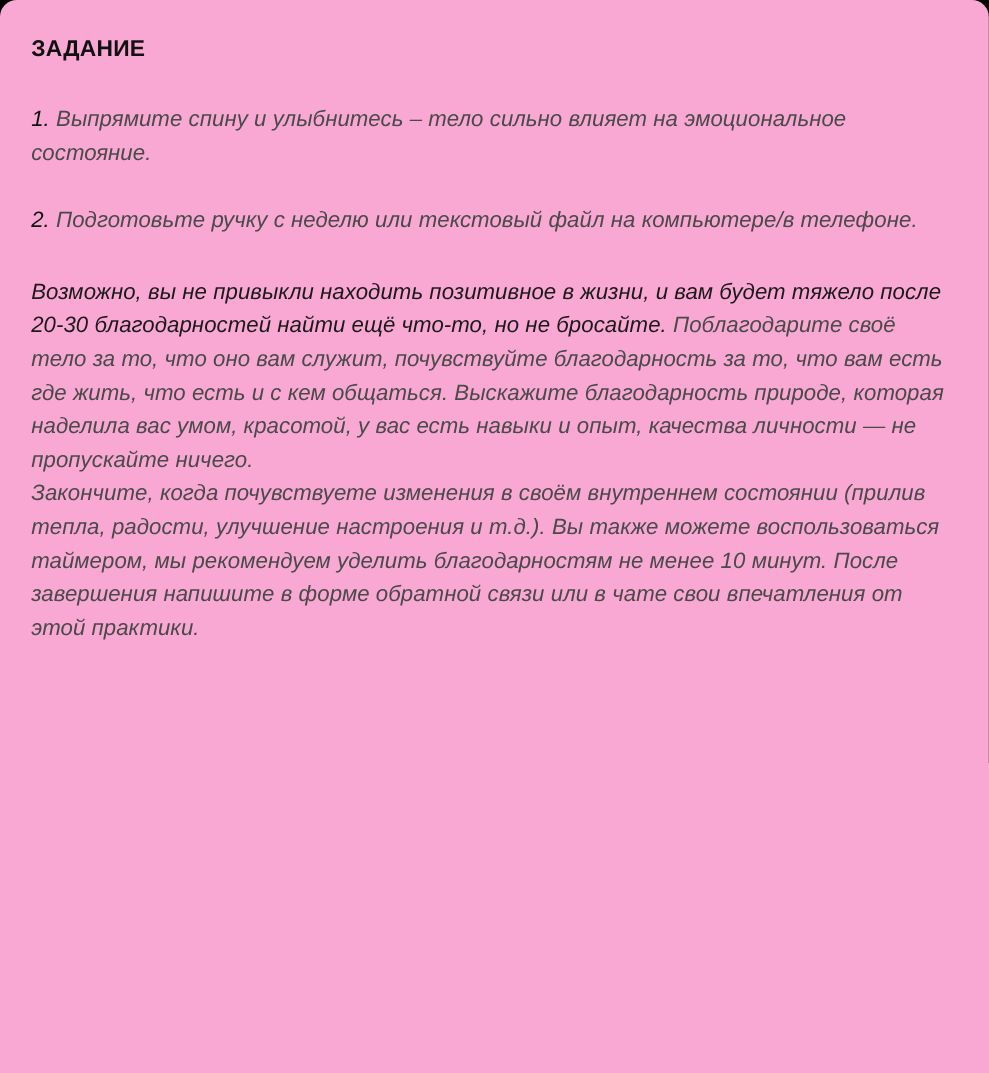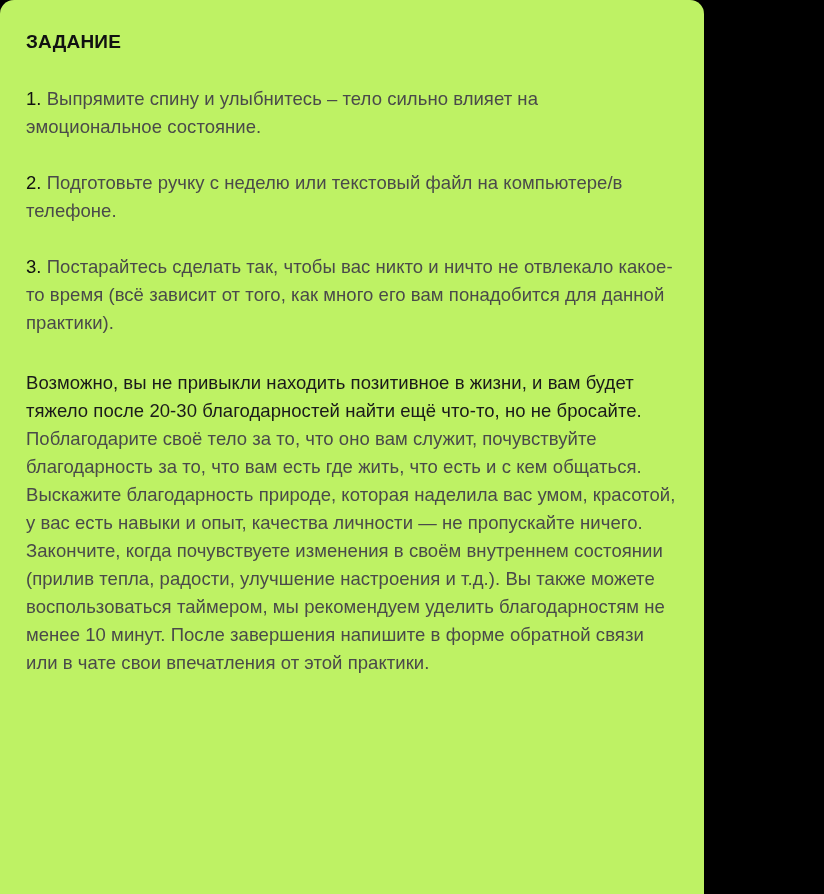--- a/index.html
+++ b/index.html
@@ -9,42 +9,43 @@
     }
     body {
       width: 824px;
       height: 894px;
       overflow: hidden;
     }
     .card {
       position: absolute;
       left: 0;
       top: 0;
-      width: 704px;
+      width: 824px;
       height: 894px;
-      background: #bef264;
+      background: #f9a8d4;
       border-radius: 14px 14px 0 0;
       box-sizing: border-box;
       padding: 28px 28px 0 26px;
       font-family: "Liberation Sans", "DejaVu Sans", sans-serif;
       color: #4a4a4a;
       font-size: 18.5px;
       line-height: 28px;
       letter-spacing: 0.05px;
     }
     .title {
       margin: 0;
       font-size: 19px;
       font-weight: bold;
       color: #111111;
       line-height: 28px;
       letter-spacing: 0.2px;
     }
     .para {
       margin: 0;
+      font-style: italic;
     }
     .p1 { margin-top: 29px; }
     .p2 { margin-top: 28px; }
     .p3 { margin-top: 28px; }
     .p4 { margin-top: 28px; }
     .p5 { margin-top: 32px; }
     .p6 { }
     .p7 { margin-top: 28px; }
     .num {
       color: #111111;
@@ -59,20 +60,19 @@
 </head>
 <body>
 
 <div class="card">
   <h2 class="title">ЗАДАНИЕ</h2>
 
   <p class="para p1"><span class="num">1.</span><span> Выпрямите спину и улыбнитесь – тело сильно влияет на эмоциональное состояние.</span></p>
 
   <p class="para p2"><span class="num">2.</span><span> Подготовьте ручку с неделю или текстовый файл на компьютере/в телефоне.</span></p>
 
-  <p class="para p3"><span class="num">3.</span><span> Постарайтесь сделать так, чтобы вас никто и ничто не отвлекало какое-то время (всё зависит от того, как много его вам понадобится для данной практики).</span></p>
 
 
   <p class="para p5"><span class="strong-lead">Возможно, вы не привыкли находить позитивное в жизни, и вам будет тяжело после 20-30 благодарностей найти ещё что-то, но не бросайте.</span><span> Поблагодарите своё тело за то, что оно вам служит, почувствуйте благодарность за то, что вам есть где жить, что есть и с кем общаться. Выскажите благодарность природе, которая наделила вас умом, красотой, у вас есть навыки и опыт, качества личности — не пропускайте ничего.</span></p>
 
   <p class="para p6">Закончите, когда почувствуете изменения в своём внутреннем состоянии (прилив тепла, радости, улучшение настроения и т.д.). Вы также можете воспользоваться таймером, мы рекомендуем уделить благодарностям не менее 10 минут. После завершения напишите в форме обратной связи или в чате свои впечатления от этой практики.</p>
 
 </div>
 
 </body></html>

